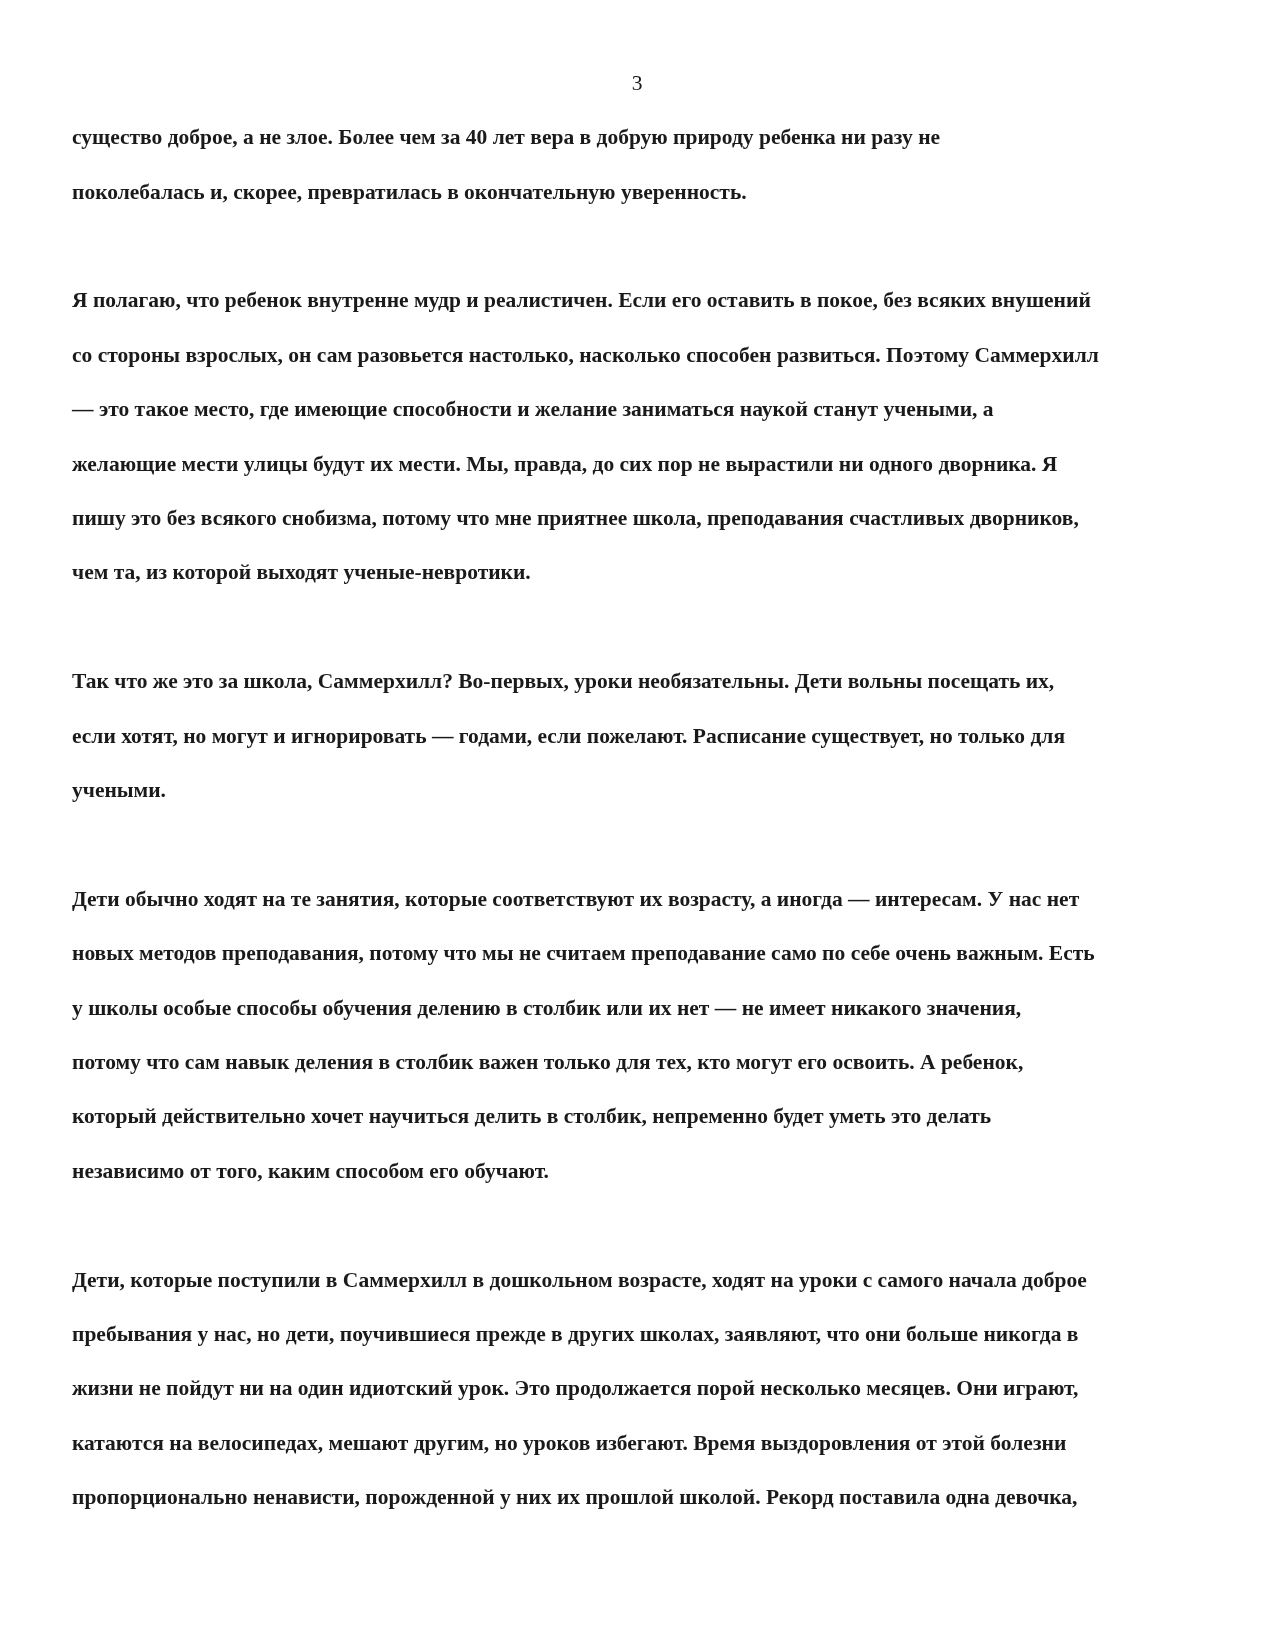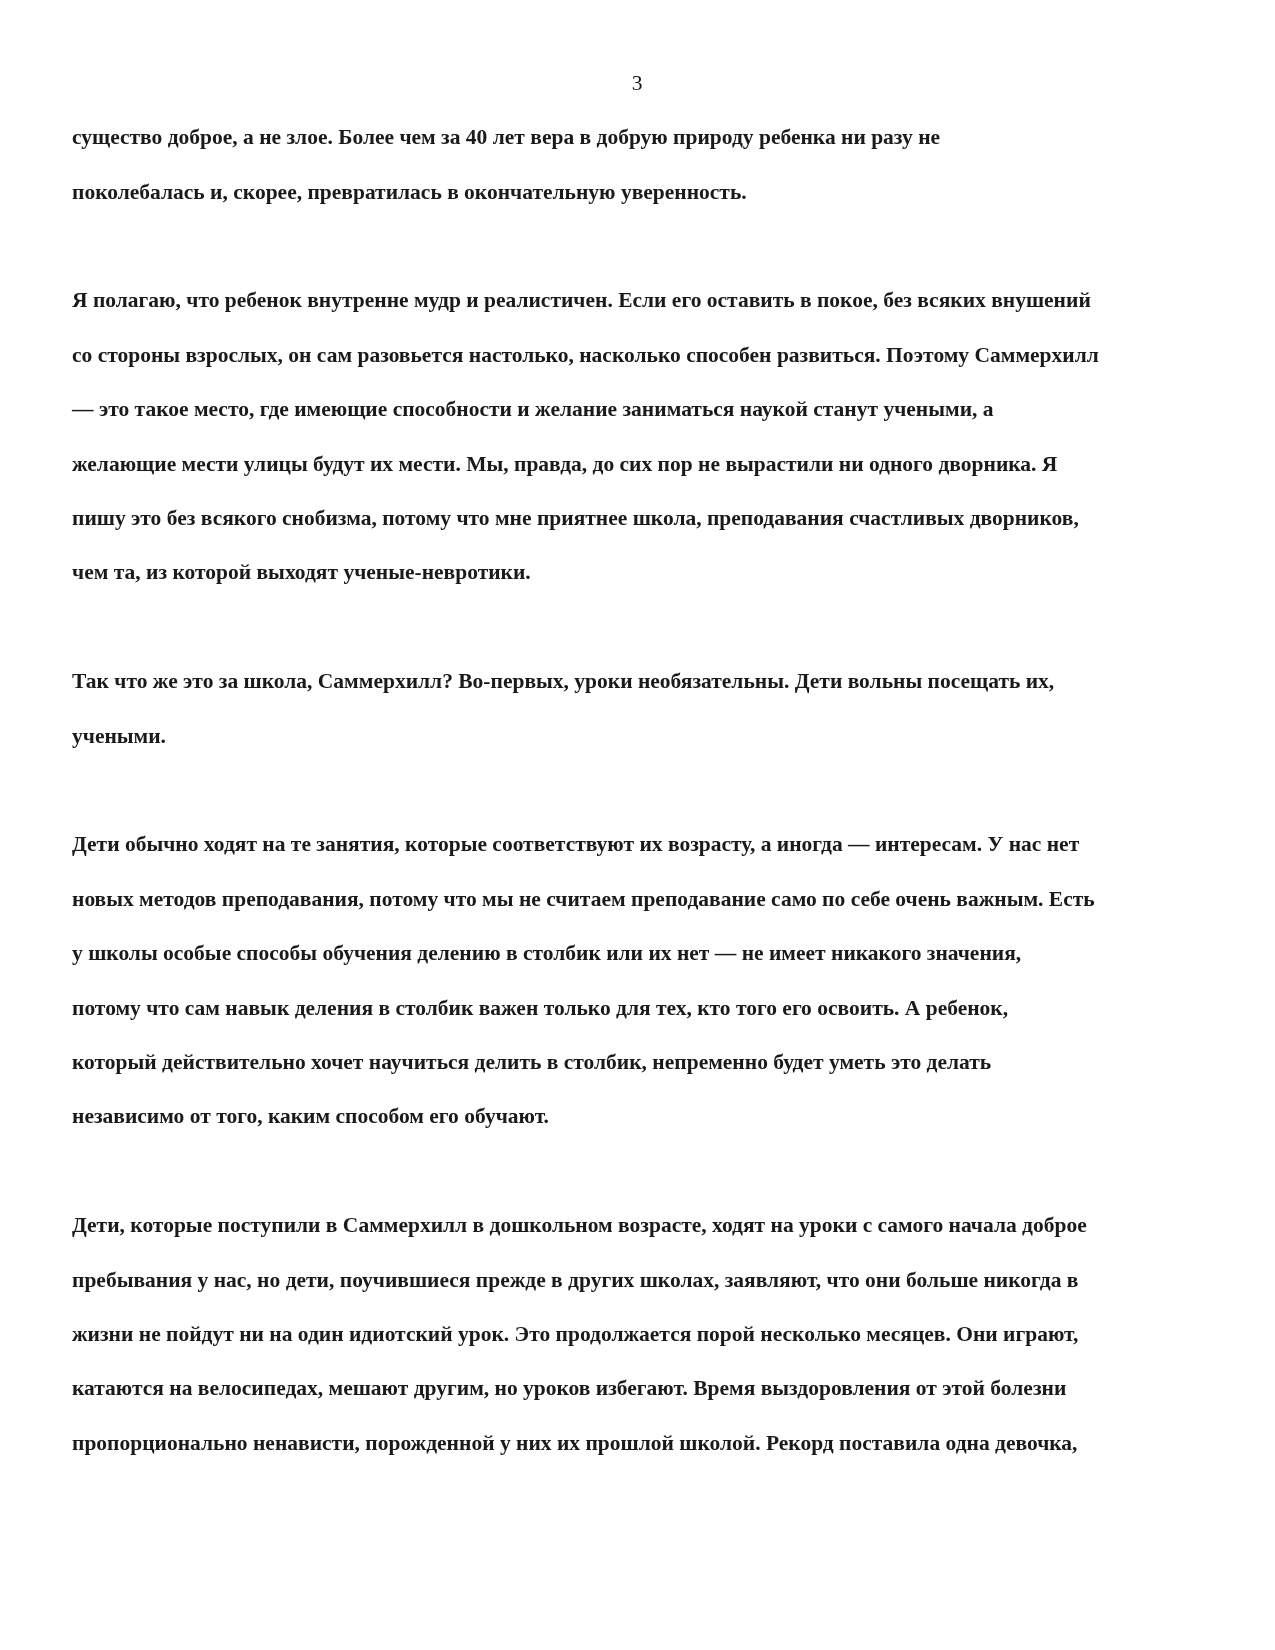--- a/index.html
+++ b/index.html
@@ -28,28 +28,29 @@
     <span class="line">Я полагаю, что ребенок внутренне мудр и реалистичен. Если его оставить в покое, без всяких внушений</span>
     <span class="line">со стороны взрослых, он сам разовьется настолько, насколько способен развиться. Поэтому Саммерхилл</span>
     <span class="line">— это такое место, где имеющие способности и желание заниматься наукой станут учеными, а</span>
     <span class="line">желающие мести улицы будут их мести. Мы, правда, до сих пор не вырастили ни одного дворника. Я</span>
     <span class="line">пишу это без всякого снобизма, потому что мне приятнее школа, преподавания счастливых дворников,</span>
     <span class="line">чем та, из которой выходят ученые-невротики.</span>
   </div>
 
   <div class="para">
     <span class="line">Так что же это за школа, Саммерхилл? Во-первых, уроки необязательны. Дети вольны посещать их,</span>
+    <span class="line">если хотят, но могут и игнорировать — годами, если пожелают. Расписание существует, но только для</span>
     <span class="line">учеными.</span>
   </div>
 
   <div class="para">
     <span class="line">Дети обычно ходят на те занятия, которые соответствуют их возрасту, а иногда — интересам. У нас нет</span>
     <span class="line">новых методов преподавания, потому что мы не считаем преподавание само по себе очень важным. Есть</span>
     <span class="line">у школы особые способы обучения делению в столбик или их нет — не имеет никакого значения,</span>
-    <span class="line">потому что сам навык деления в столбик важен только для тех, кто того его освоить. А ребенок,</span>
+    <span class="line">потому что сам навык деления в столбик важен только для тех, кто могут его освоить. А ребенок,</span>
     <span class="line">который действительно хочет научиться делить в столбик, непременно будет уметь это делать</span>
     <span class="line">независимо от того, каким способом его обучают.</span>
   </div>
 
   <div class="para">
     <span class="line">Дети, которые поступили в Саммерхилл в дошкольном возрасте, ходят на уроки с самого начала доброе</span>
     <span class="line">пребывания у нас, но дети, поучившиеся прежде в других школах, заявляют, что они больше никогда в</span>
     <span class="line">жизни не пойдут ни на один идиотский урок. Это продолжается порой несколько месяцев. Они играют,</span>
     <span class="line">катаются на велосипедах, мешают другим, но уроков избегают. Время выздоровления от этой болезни</span>
     <span class="line">пропорционально ненависти, порожденной у них их прошлой школой. Рекорд поставила одна девочка,</span>

